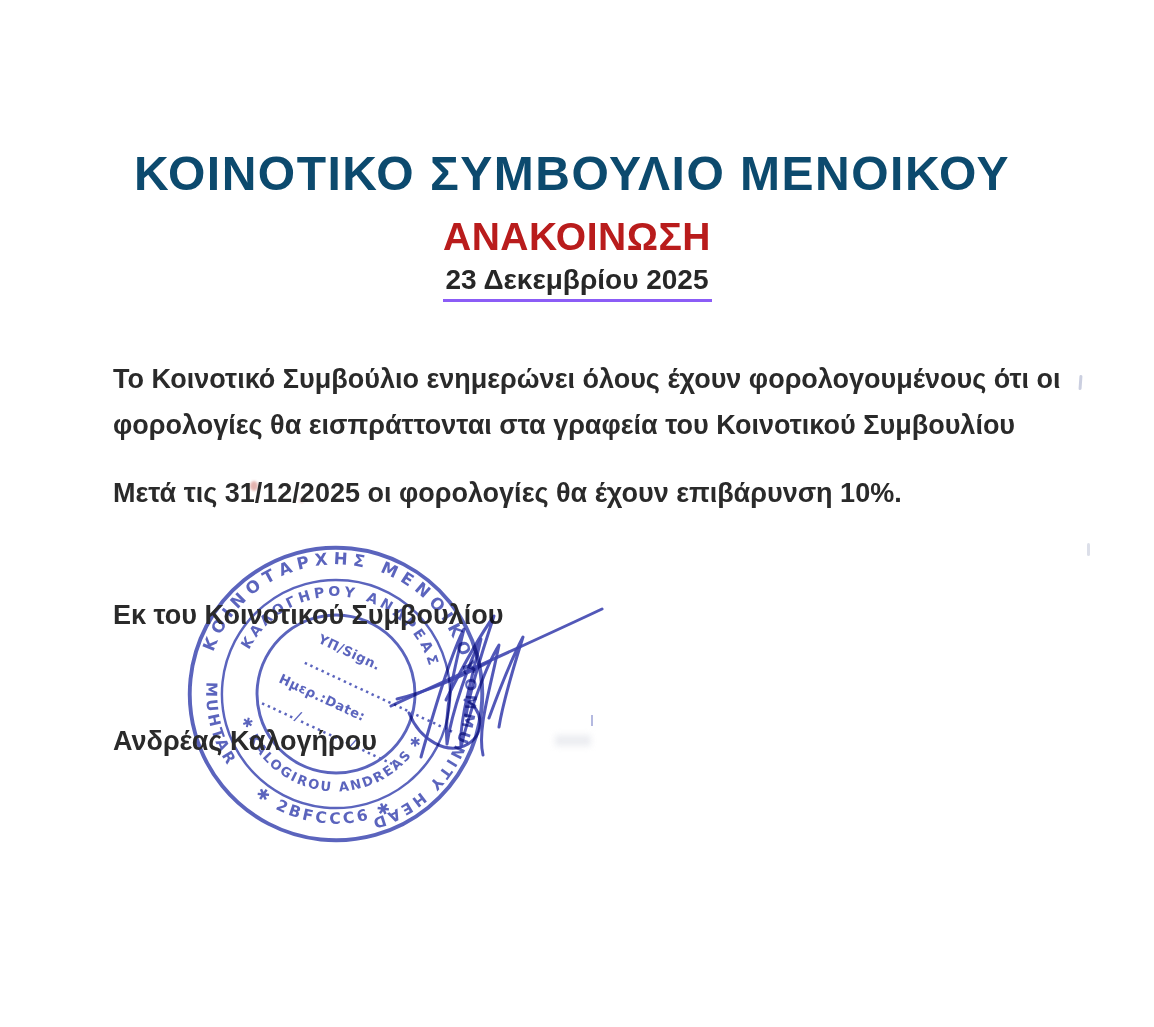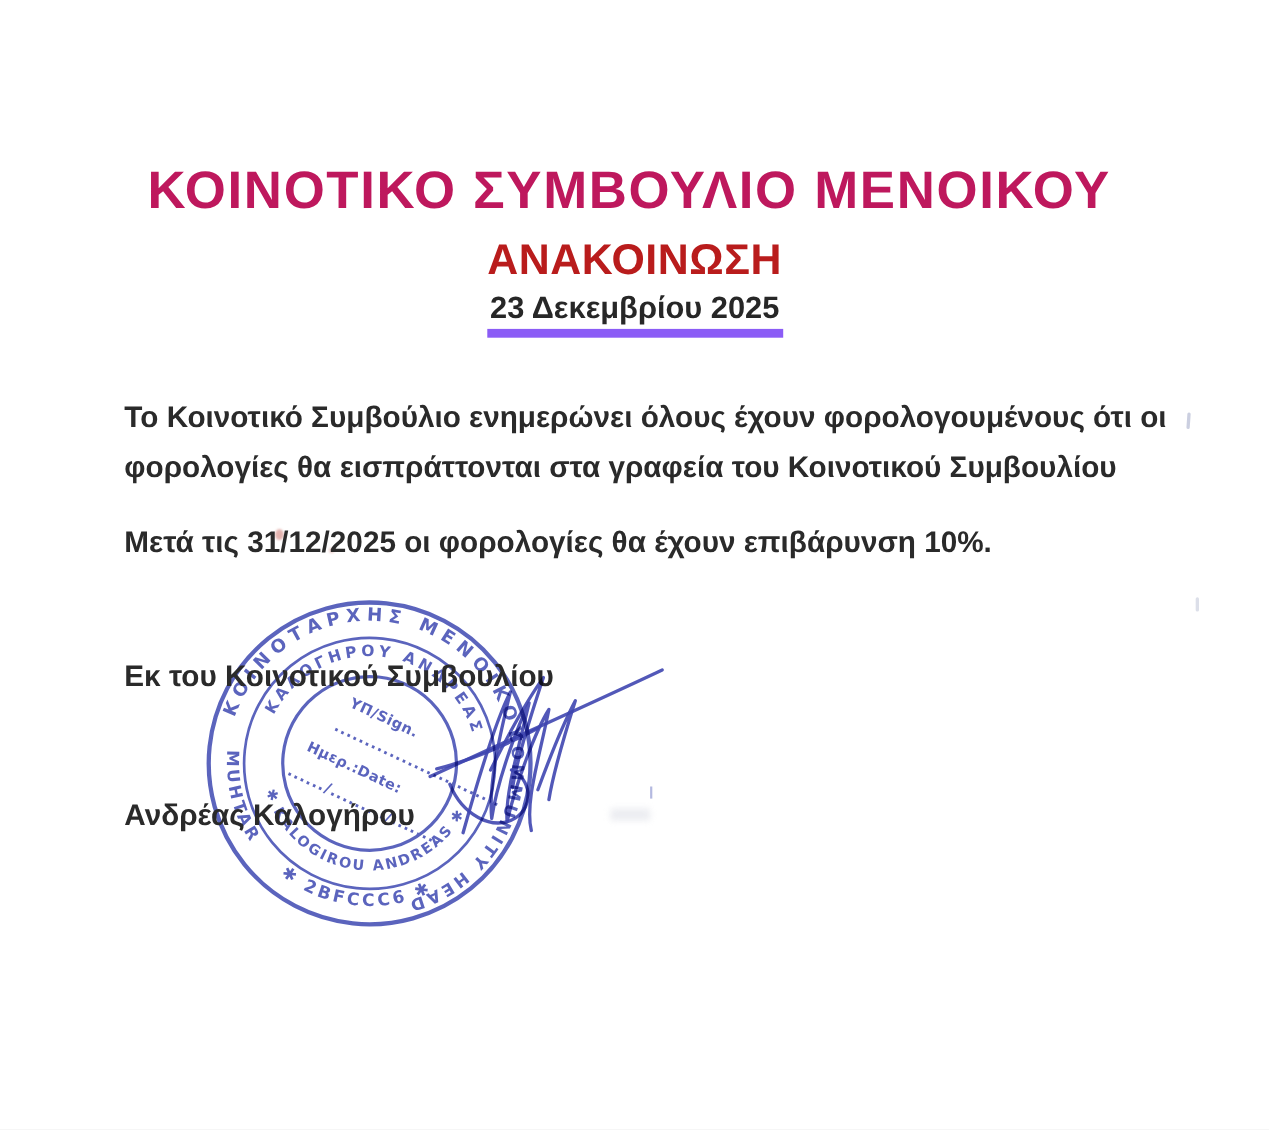--- a/index.html
+++ b/index.html
@@ -10,36 +10,36 @@
     background:#ffffff;
     overflow:hidden;
     font-family:"Liberation Sans","DejaVu Sans",sans-serif;
     color:#262626;
   }
   .textlayer{position:absolute;inset:0;z-index:2;}
   .title{
     position:absolute;top:146px;left:0;right:10px;margin:0;
     text-align:center;
     font-size:48px;font-weight:800;letter-spacing:1.5px;
-    color:#be185d;
+    color:#0c4a6e;
   }
   .subtitle{
     position:absolute;top:215px;left:0;right:0;margin:0;
     text-align:center;
     font-size:39px;font-weight:800;letter-spacing:0.5px;
     color:#b91c1c;
   }
   .datewrap{
     position:absolute;top:264px;left:0;right:0;
     text-align:center;
   }
   .date{
     display:inline-block;
     font-size:28px;font-weight:800;
-    border-bottom:8px solid #8b5cf6;
+    border-bottom:3px solid #8b5cf6;
     padding:0 3px 3px 3px;
     color:#272727;
   }
   .para,.signline,.signname{
     position:absolute;left:113px;
     font-size:27px;font-weight:700;
     color:#2a2a2a;
     white-space:nowrap;
   }
   .para1{top:356px;line-height:46px;}

